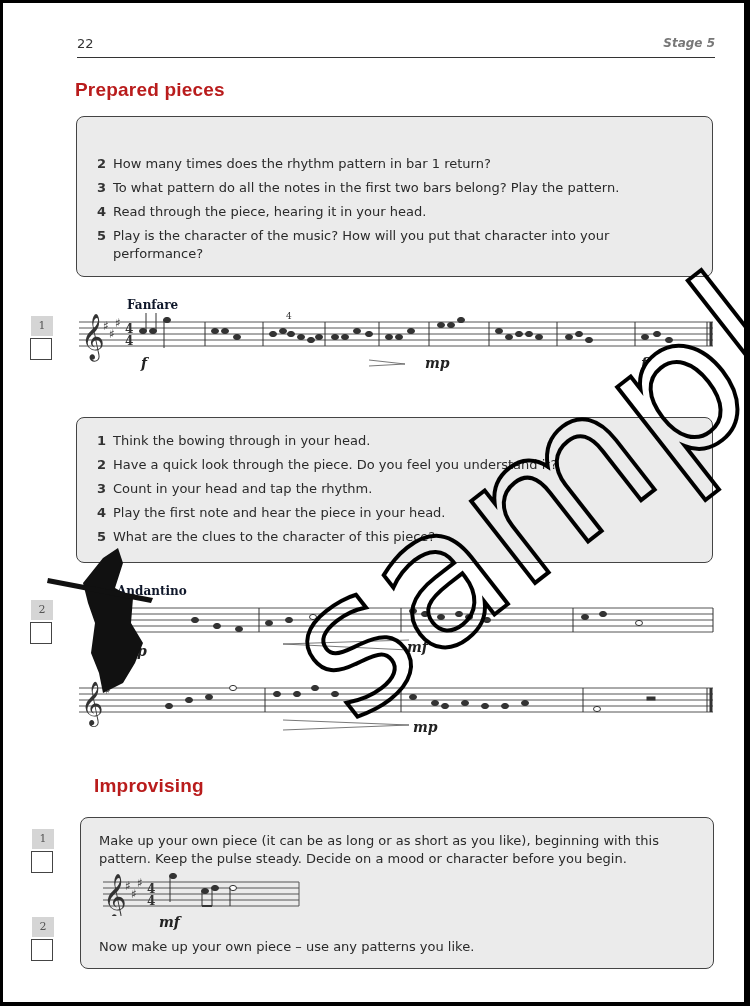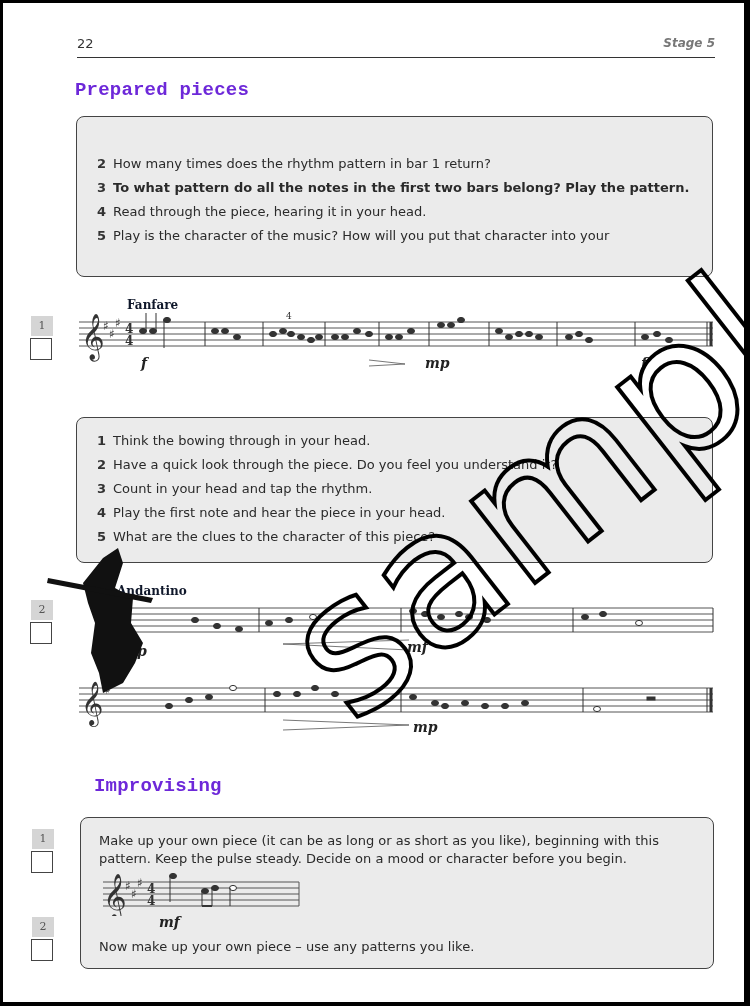--- a/index.html
+++ b/index.html
@@ -7,22 +7,22 @@
     width: 750px; height: 1006px; background: #000; position: relative; overflow: hidden;
     font-family: "DejaVu Serif", serif;
   }
   .page {
     position: absolute; left: 3px; top: 3px; width: 741px; height: 999px; background: #ffffff;
   }
   .header { position: absolute; left: 74px; top: 30px; width: 638px; height: 24px; border-bottom: 1.5px solid #333; }
   .header .pg { position: absolute; left: 0; top: 3px; font-size: 13px; color: #333; font-family: "DejaVu Sans", sans-serif; }
   .header .stage { position: absolute; right: 0; top: 3px; font-size: 12px; color: #777; font-weight: bold; font-family: "DejaVu Sans", sans-serif; font-style: italic; }
   h2 {
-    position: absolute; margin: 0; font-size: 19px; font-weight: bold; color: #6d28d9;
-    font-family: Liberation Mono, monospace; letter-spacing: 0.2px;
+    position: absolute; margin: 0; font-size: 19px; font-weight: bold; color: #b91c1c;
+    font-family: Liberation Sans, sans-serif; letter-spacing: 0.2px;
   }
   .box {
     position: absolute; background: #ebebeb; border: 1.5px solid #444; border-radius: 8px;
     box-sizing: border-box;
   }
   .q { position: absolute; left: 20px; font-size: 13px; color: #2a2a2a; line-height: 18px; font-family: "DejaVu Sans", sans-serif; }
   .q b { display: inline-block; width: 16px; color: #333; }
   .q .cont { padding-left: 16px; display: block; }
   .marker { position: absolute; width: 24px; }
   .marker .num {
@@ -43,23 +43,23 @@
 
   <div class="header">
     <span class="pg">22</span>
     <span class="stage">Stage 5</span>
   </div>
 
   <h2 style="left:72px; top:76px;">Prepared pieces</h2>
 
   <div class="box" style="left:73px; top:113px; width:637px; height:161px;">
     <div class="q" style="top:38px;"><b>2</b><span>How many times does the rhythm pattern in bar 1 return?</span></div>
-    <div class="q" style="top:62px;font-weight:bold;"><b>3</b><span>To what pattern do all the notes in the first two bars belong? Play the pattern.</span></div>
+    <div class="q" style="top:62px;"><b>3</b><span>To what pattern do all the notes in the first two bars belong? Play the pattern.</span></div>
     <div class="q" style="top:86px;"><b>4</b><span>Read through the piece, hearing it in your head.</span></div>
-    <div class="q" style="top:110px;"><b>5</b><span>Play is the character of the music? How will you put that character into your</span></div>
+    <div class="q" style="top:110px;"><b>5</b><span>Play is the character of the music? How will you put that character into your</span><span class="cont">performance?</span></div>
   </div>
 
   <div class="marker" style="left:27px; top:313px;">
     <div class="num">1</div>
     <div class="chk"></div>
   </div>
   <div class="tempo" style="left:124px; top:295px;">Fanfare</div>
   <svg class="staff" style="left:76px; top:305px;" width="636" height="70">
     <g stroke="#555" stroke-width="1">
       <line x1="0" y1="14" x2="634" y2="14"></line>

